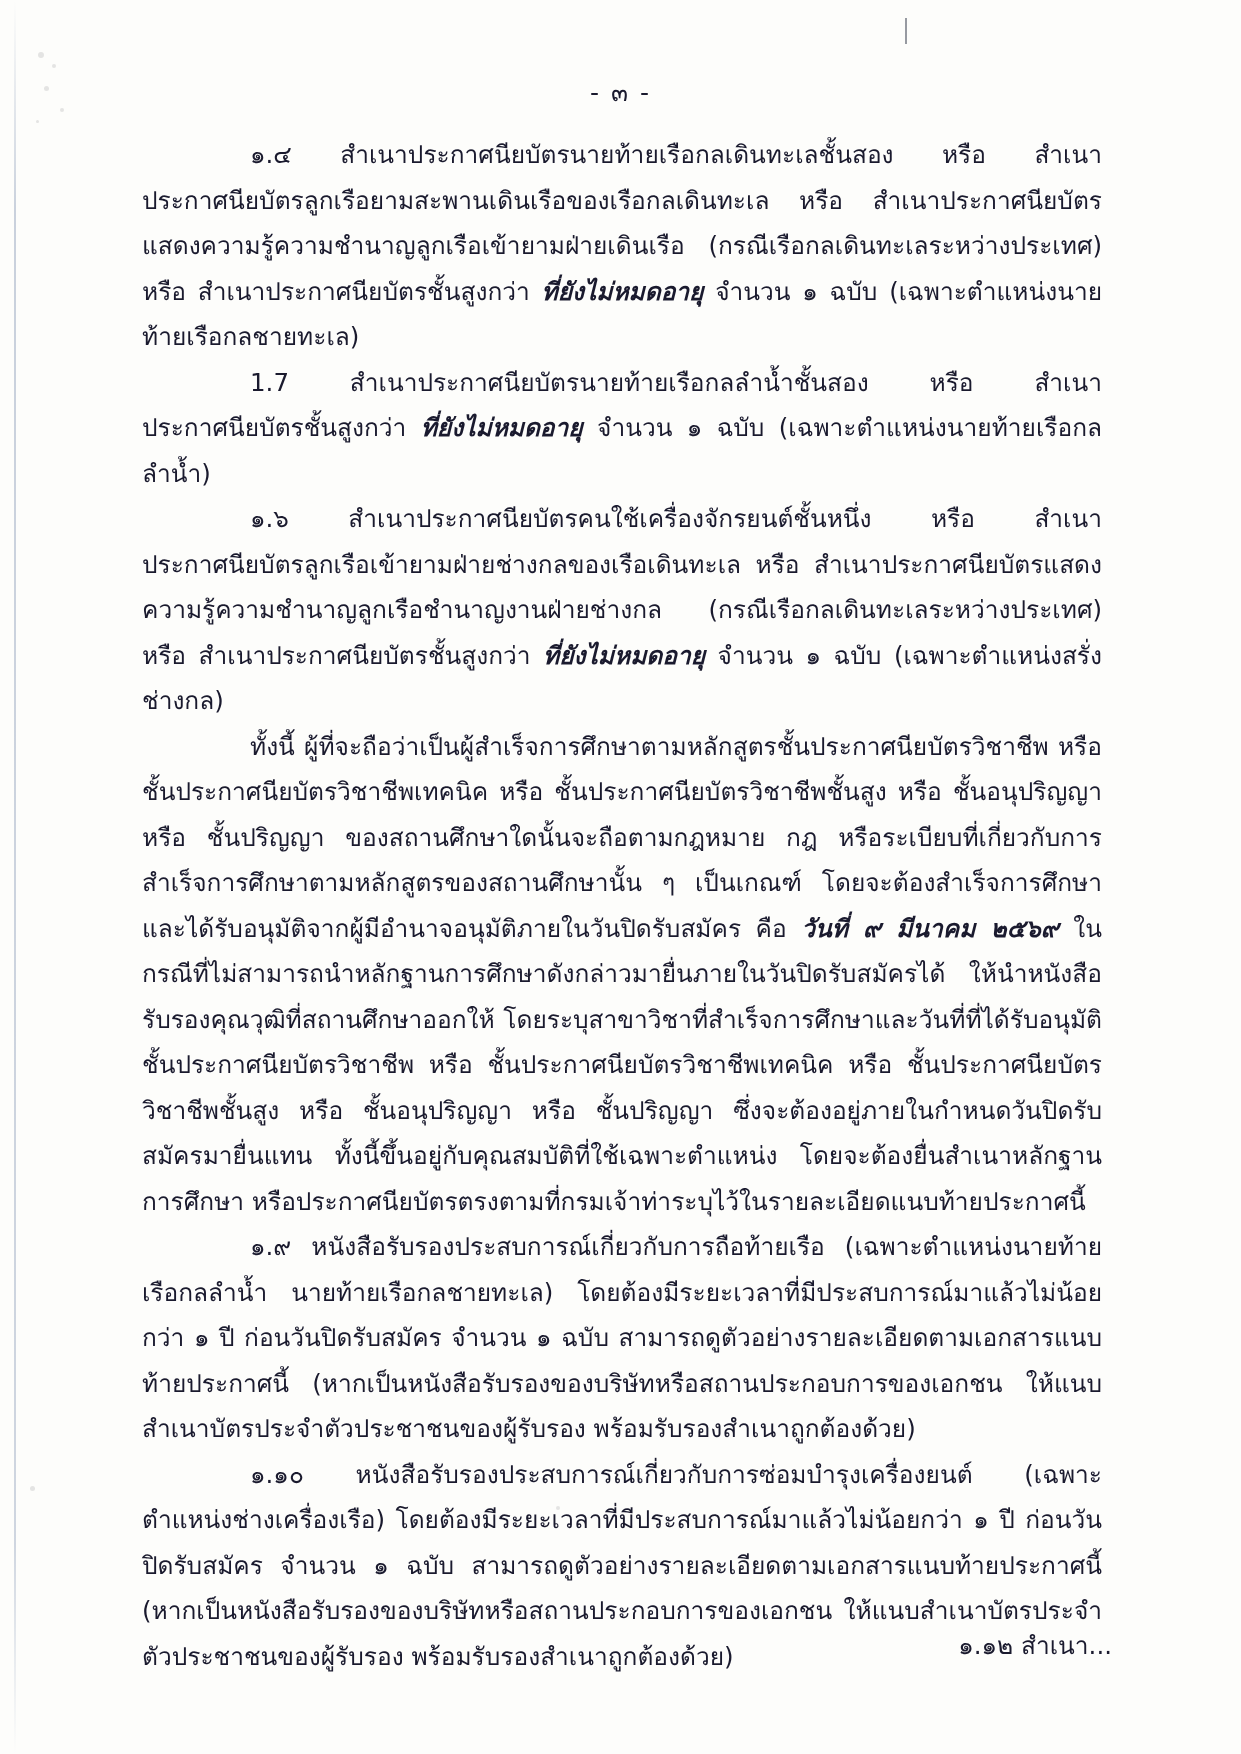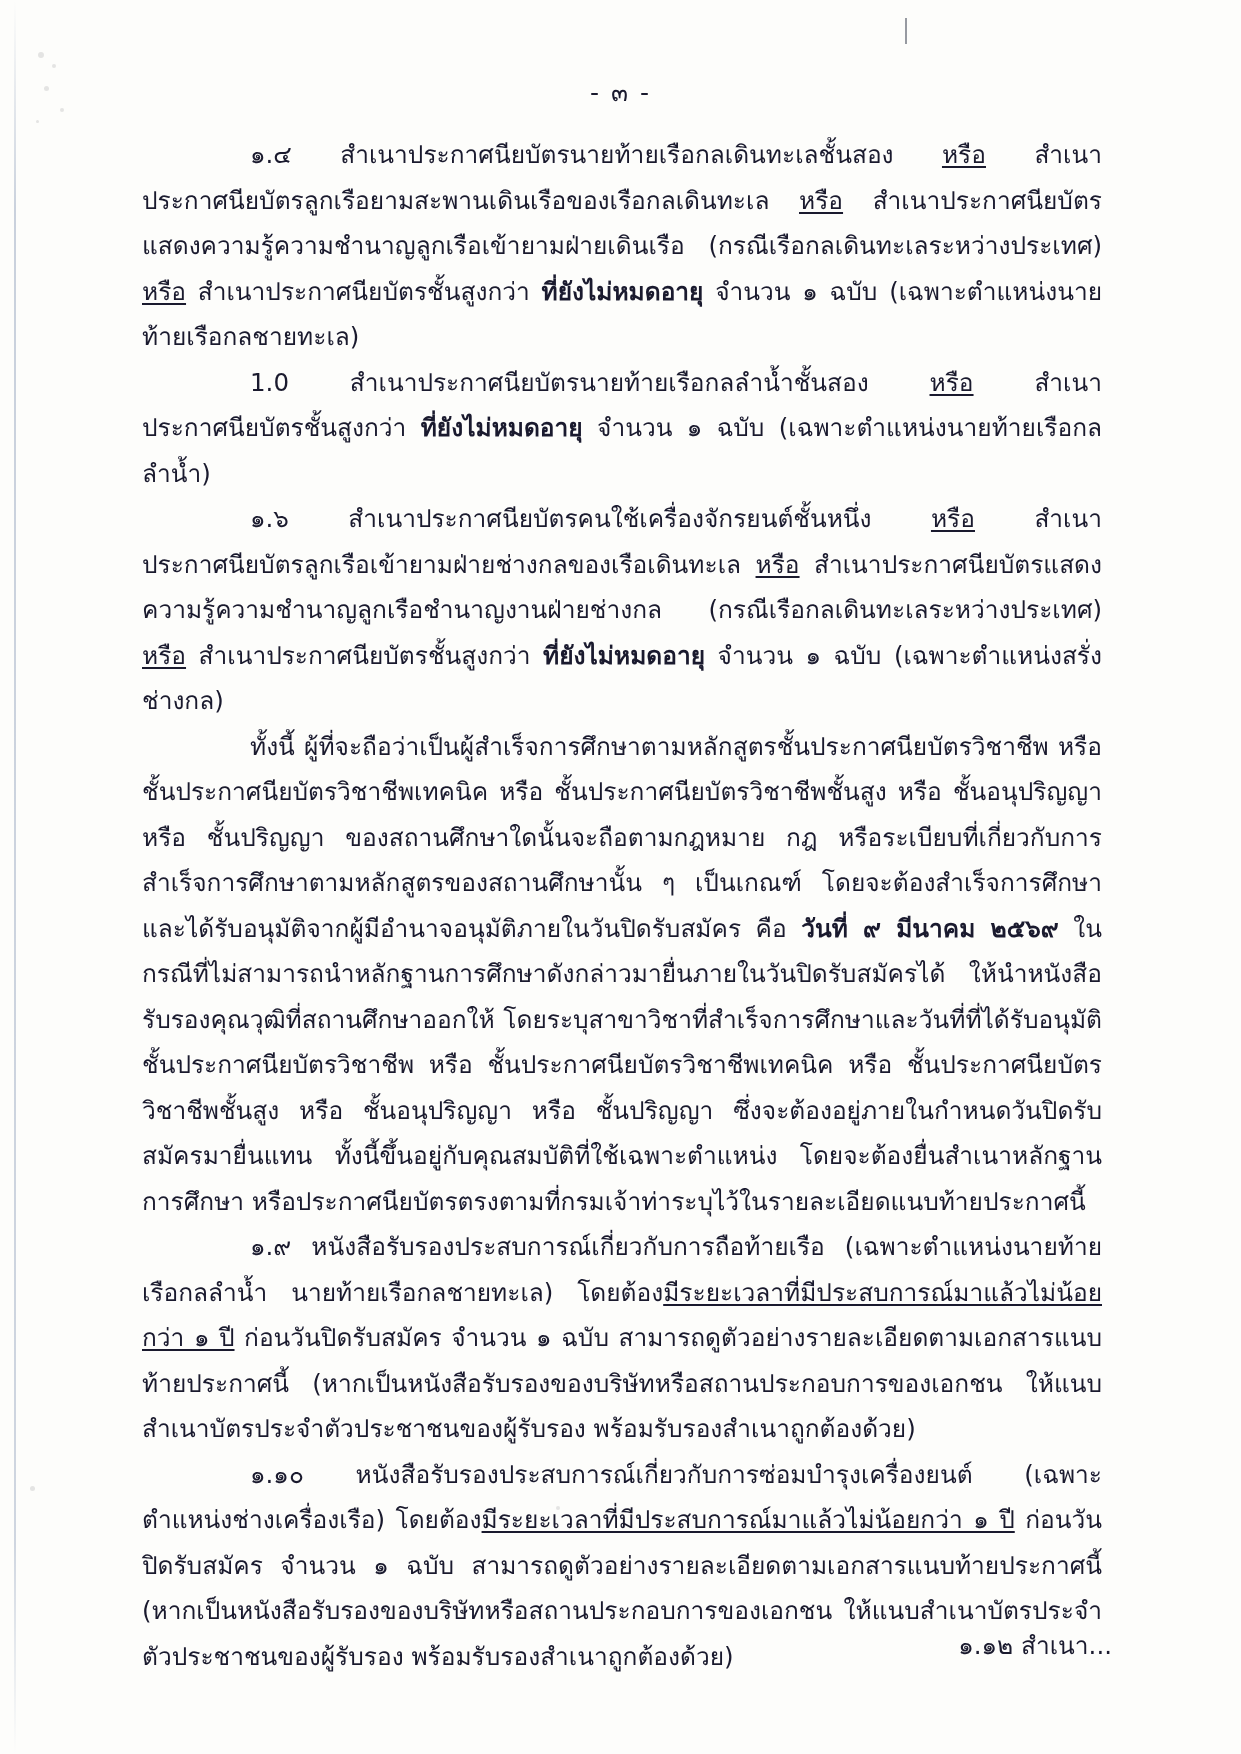--- a/index.html
+++ b/index.html
@@ -58,25 +58,25 @@
     text-justify: inter-word;
   }
   .body-text p {
     margin: 0;
   }
   .indent {
     display: inline-block;
     width: 108px;
   }
   .u {
-    text-decoration: underline;
     text-underline-offset: 3px;
   }
   .b {
     font-weight: bold;
+    font-style: italic;
   }
   .footer-line {
     position: absolute;
     top: 1626px;
     left: 0;
     width: 1172px;
     text-align: right;
     padding-right: 60px;
     box-sizing: border-box;
     font-size: 24.5px;
@@ -94,21 +94,21 @@
   <div class="scan-speck" style="left:44px; top:86px; width:5px; height:5px;"></div>
   <div class="scan-speck" style="left:60px; top:108px; width:4px; height:4px;"></div>
   <div class="scan-speck" style="left:36px; top:120px; width:3px; height:3px;"></div>
   <div class="scan-speck" style="left:30px; top:1486px; width:5px; height:5px;"></div>
   <div class="scan-speck" style="left:556px; top:1506px; width:4px; height:4px;"></div>
 
   <div class="page-number">- ๓ -</div>
 
   <div class="body-text" id="body-text">
       <p><span class="indent"></span><span>๑.๔ สำเนาประกาศนียบัตรนายท้ายเรือกลเดินทะเลชั้นสอง </span><span class="u">หรือ</span><span> สำเนาประกาศนียบัตรลูกเรือยามสะพานเดินเรือของเรือกลเดินทะเล </span><span class="u">หรือ</span><span> สำเนาประกาศนียบัตรแสดงความรู้ความชำนาญลูกเรือเข้ายามฝ่ายเดินเรือ (กรณีเรือกลเดินทะเลระหว่างประเทศ) </span><span class="u">หรือ</span><span> สำเนาประกาศนียบัตรชั้นสูงกว่า </span><span class="b">ที่ยังไม่หมดอายุ</span><span> จำนวน ๑ ฉบับ (เฉพาะตำแหน่งนายท้ายเรือกลชายทะเล)</span></p>
-      <p><span class="indent"></span><span>1.0 สำเนาประกาศนียบัตรนายท้ายเรือกลลำน้ำชั้นสอง </span><span class="u">หรือ</span><span> สำเนาประกาศนียบัตรชั้นสูงกว่า </span><span class="b">ที่ยังไม่หมดอายุ</span><span> จำนวน ๑ ฉบับ (เฉพาะตำแหน่งนายท้ายเรือกลลำน้ำ)</span></p>
+      <p><span class="indent"></span><span>1.7 สำเนาประกาศนียบัตรนายท้ายเรือกลลำน้ำชั้นสอง </span><span class="u">หรือ</span><span> สำเนาประกาศนียบัตรชั้นสูงกว่า </span><span class="b">ที่ยังไม่หมดอายุ</span><span> จำนวน ๑ ฉบับ (เฉพาะตำแหน่งนายท้ายเรือกลลำน้ำ)</span></p>
       <p><span class="indent"></span><span>๑.๖ สำเนาประกาศนียบัตรคนใช้เครื่องจักรยนต์ชั้นหนึ่ง </span><span class="u">หรือ</span><span> สำเนาประกาศนียบัตรลูกเรือเข้ายามฝ่ายช่างกลของเรือเดินทะเล </span><span class="u">หรือ</span><span> สำเนาประกาศนียบัตรแสดงความรู้ความชำนาญลูกเรือชำนาญงานฝ่ายช่างกล (กรณีเรือกลเดินทะเลระหว่างประเทศ) </span><span class="u">หรือ</span><span> สำเนาประกาศนียบัตรชั้นสูงกว่า </span><span class="b">ที่ยังไม่หมดอายุ</span><span> จำนวน ๑ ฉบับ (เฉพาะตำแหน่งสรั่งช่างกล)</span></p>
       <p><span class="indent"></span><span>ทั้งนี้ ผู้ที่จะถือว่าเป็นผู้สำเร็จการศึกษาตามหลักสูตรชั้นประกาศนียบัตรวิชาชีพ หรือ ชั้นประกาศนียบัตรวิชาชีพเทคนิค หรือ ชั้นประกาศนียบัตรวิชาชีพชั้นสูง หรือ ชั้นอนุปริญญา หรือ ชั้นปริญญา ของสถานศึกษาใดนั้นจะถือตามกฎหมาย กฎ หรือระเบียบที่เกี่ยวกับการสำเร็จการศึกษาตามหลักสูตรของสถานศึกษานั้น ๆ เป็นเกณฑ์ โดยจะต้องสำเร็จการศึกษาและได้รับอนุมัติจากผู้มีอำนาจอนุมัติภายในวันปิดรับสมัคร คือ </span><span class="b">วันที่ ๙ มีนาคม ๒๕๖๙</span><span> ในกรณีที่ไม่สามารถนำหลักฐานการศึกษาดังกล่าวมายื่นภายในวันปิดรับสมัครได้ ให้นำหนังสือรับรองคุณวุฒิที่สถานศึกษาออกให้ โดยระบุสาขาวิชาที่สำเร็จการศึกษาและวันที่ที่ได้รับอนุมัติชั้นประกาศนียบัตรวิชาชีพ หรือ ชั้นประกาศนียบัตรวิชาชีพเทคนิค หรือ ชั้นประกาศนียบัตรวิชาชีพชั้นสูง หรือ ชั้นอนุปริญญา หรือ ชั้นปริญญา ซึ่งจะต้องอยู่ภายในกำหนดวันปิดรับสมัครมายื่นแทน ทั้งนี้ขึ้นอยู่กับคุณสมบัติที่ใช้เฉพาะตำแหน่ง โดยจะต้องยื่นสำเนาหลักฐานการศึกษา หรือประกาศนียบัตรตรงตามที่กรมเจ้าท่าระบุไว้ในรายละเอียดแนบท้ายประกาศนี้</span></p>
       <p><span class="indent"></span><span>๑.๙ หนังสือรับรองประสบการณ์เกี่ยวกับการถือท้ายเรือ (เฉพาะตำแหน่งนายท้ายเรือกลลำน้ำ นายท้ายเรือกลชายทะเล) โดยต้อง</span><span class="u">มีระยะเวลาที่มีประสบการณ์มาแล้วไม่น้อยกว่า ๑ ปี</span><span> ก่อนวันปิดรับสมัคร จำนวน ๑ ฉบับ สามารถดูตัวอย่างรายละเอียดตามเอกสารแนบท้ายประกาศนี้ (หากเป็นหนังสือรับรองของบริษัทหรือสถานประกอบการของเอกชน ให้แนบสำเนาบัตรประจำตัวประชาชนของผู้รับรอง พร้อมรับรองสำเนาถูกต้องด้วย)</span></p>
       <p><span class="indent"></span><span>๑.๑๐ หนังสือรับรองประสบการณ์เกี่ยวกับการซ่อมบำรุงเครื่องยนต์ (เฉพาะตำแหน่งช่างเครื่องเรือ) โดยต้อง</span><span class="u">มีระยะเวลาที่มีประสบการณ์มาแล้วไม่น้อยกว่า ๑ ปี</span><span> ก่อนวันปิดรับสมัคร จำนวน ๑ ฉบับ สามารถดูตัวอย่างรายละเอียดตามเอกสารแนบท้ายประกาศนี้ (หากเป็นหนังสือรับรองของบริษัทหรือสถานประกอบการของเอกชน ให้แนบสำเนาบัตรประจำตัวประชาชนของผู้รับรอง พร้อมรับรองสำเนาถูกต้องด้วย)</span></p>
     </div>
 
   <div class="footer-line">๑.๑๒ สำเนา...</div>
 
 </div>
 

